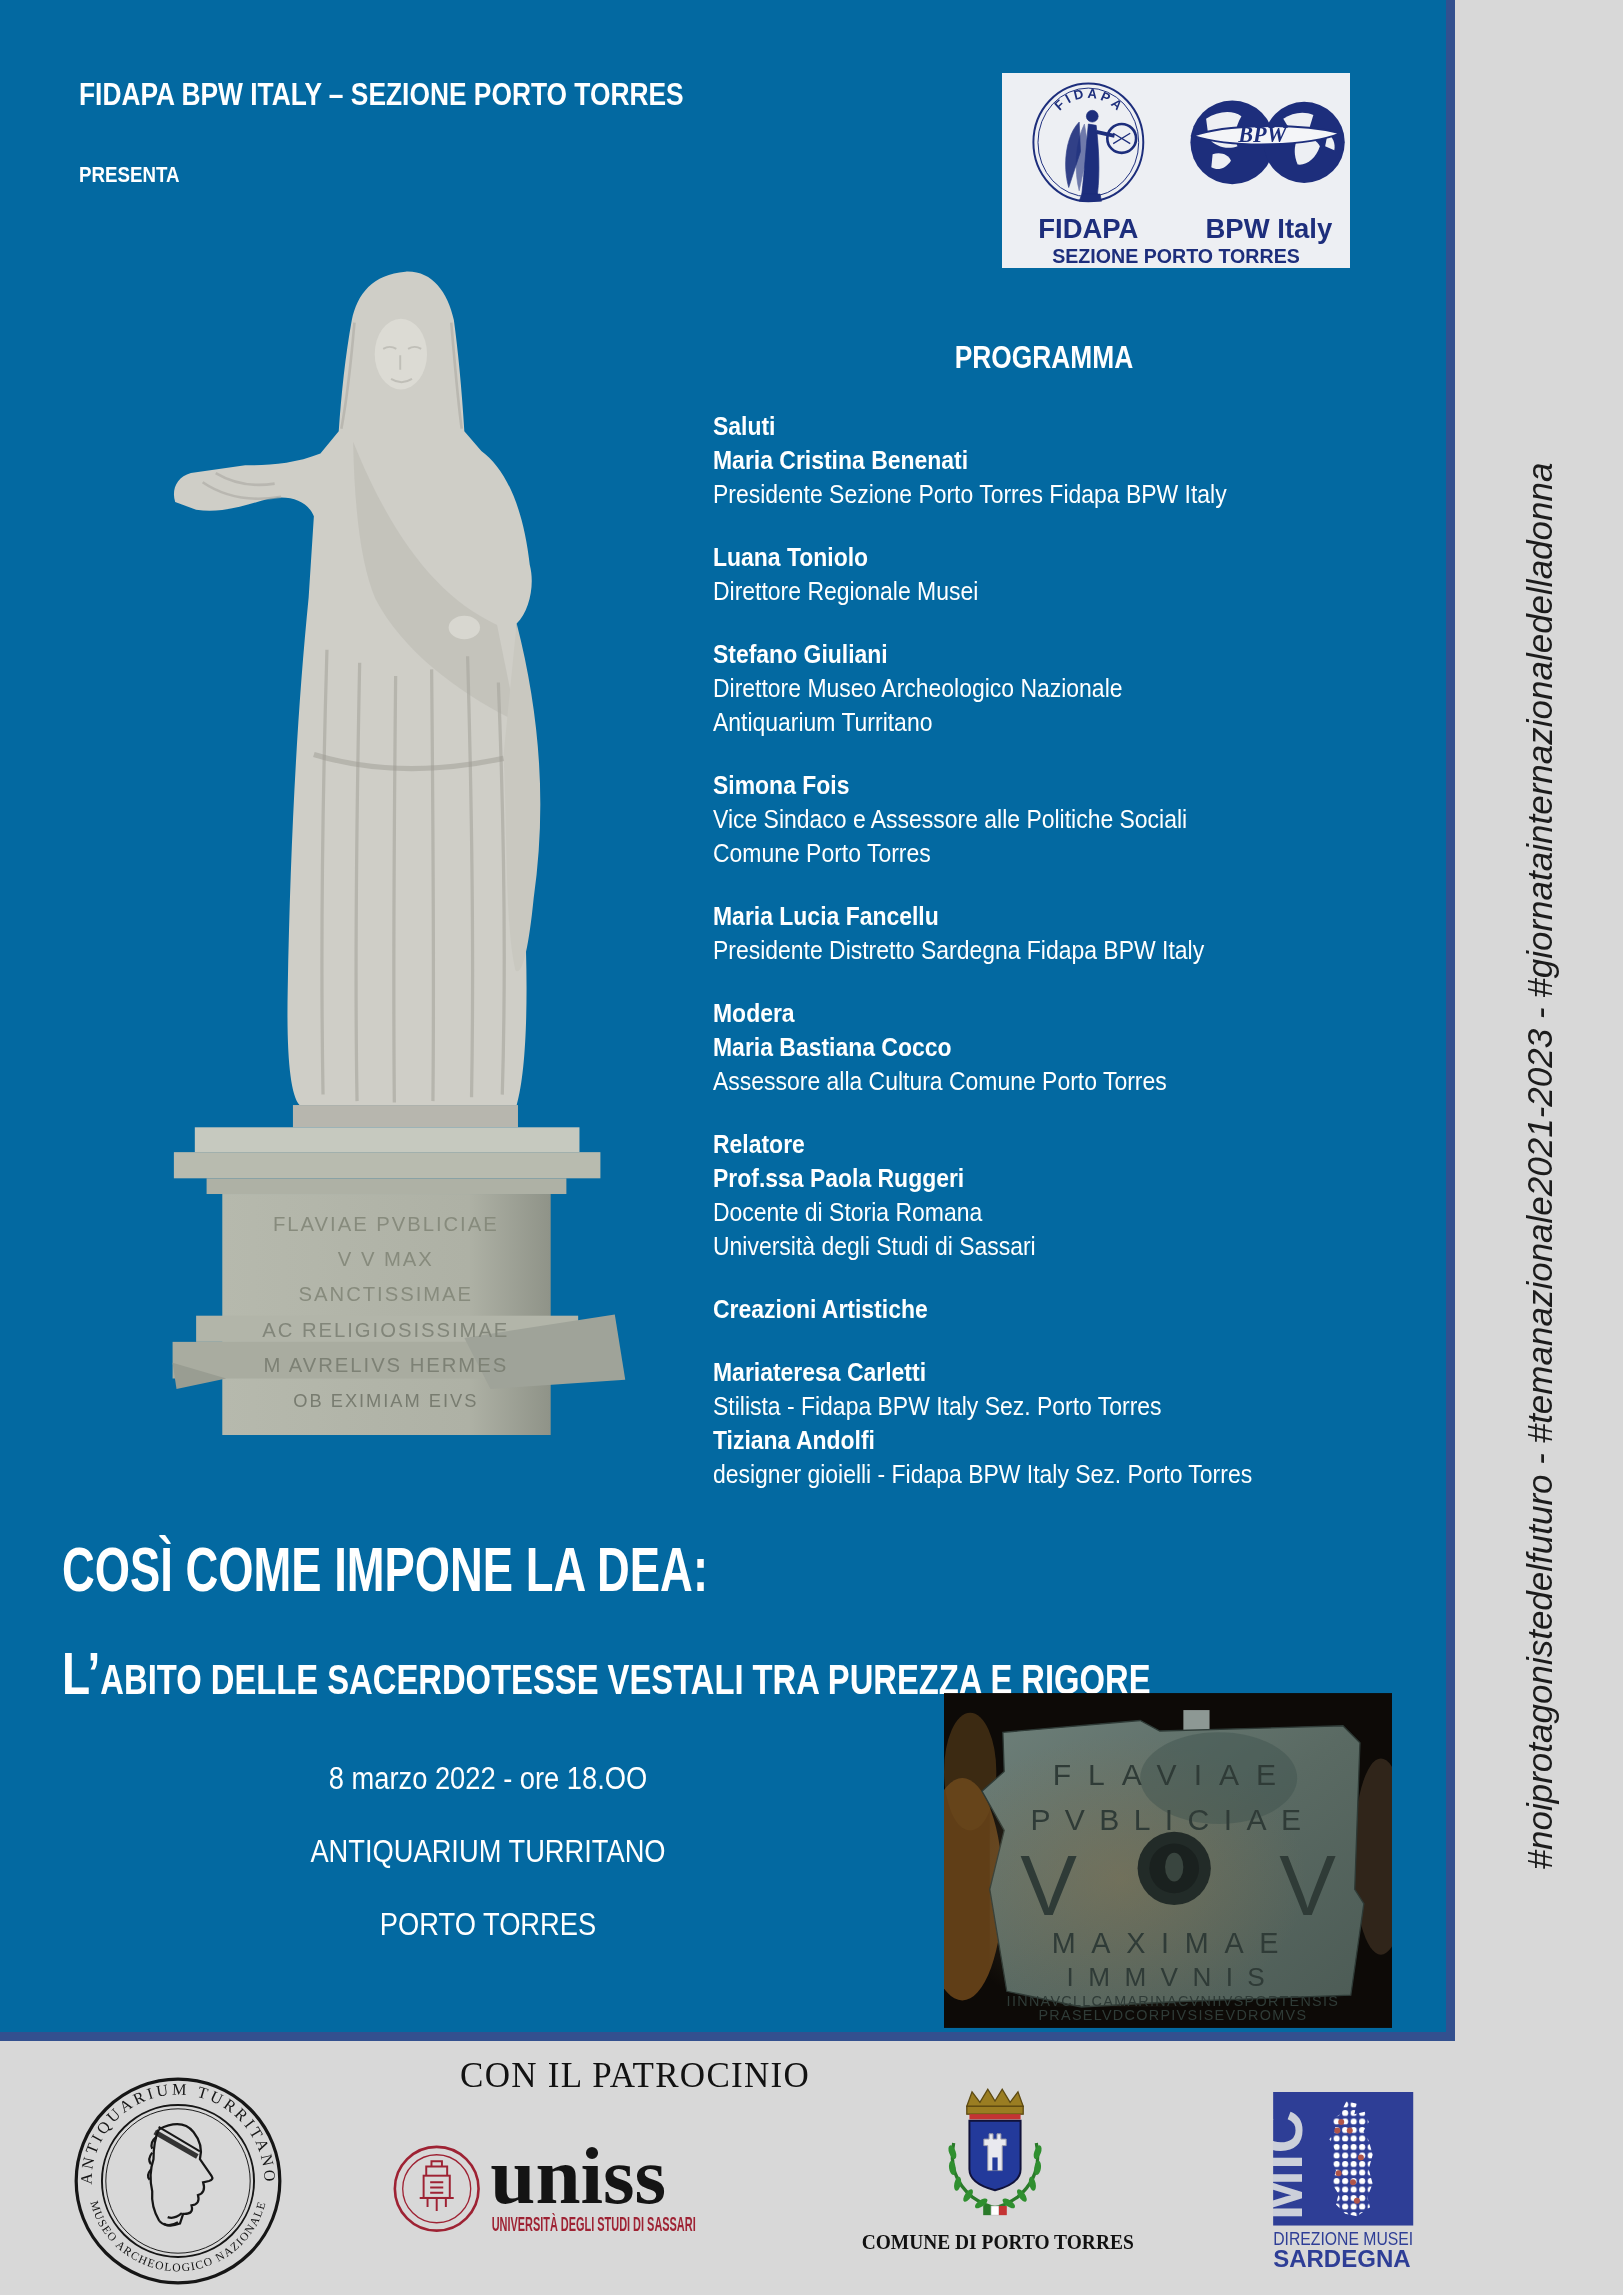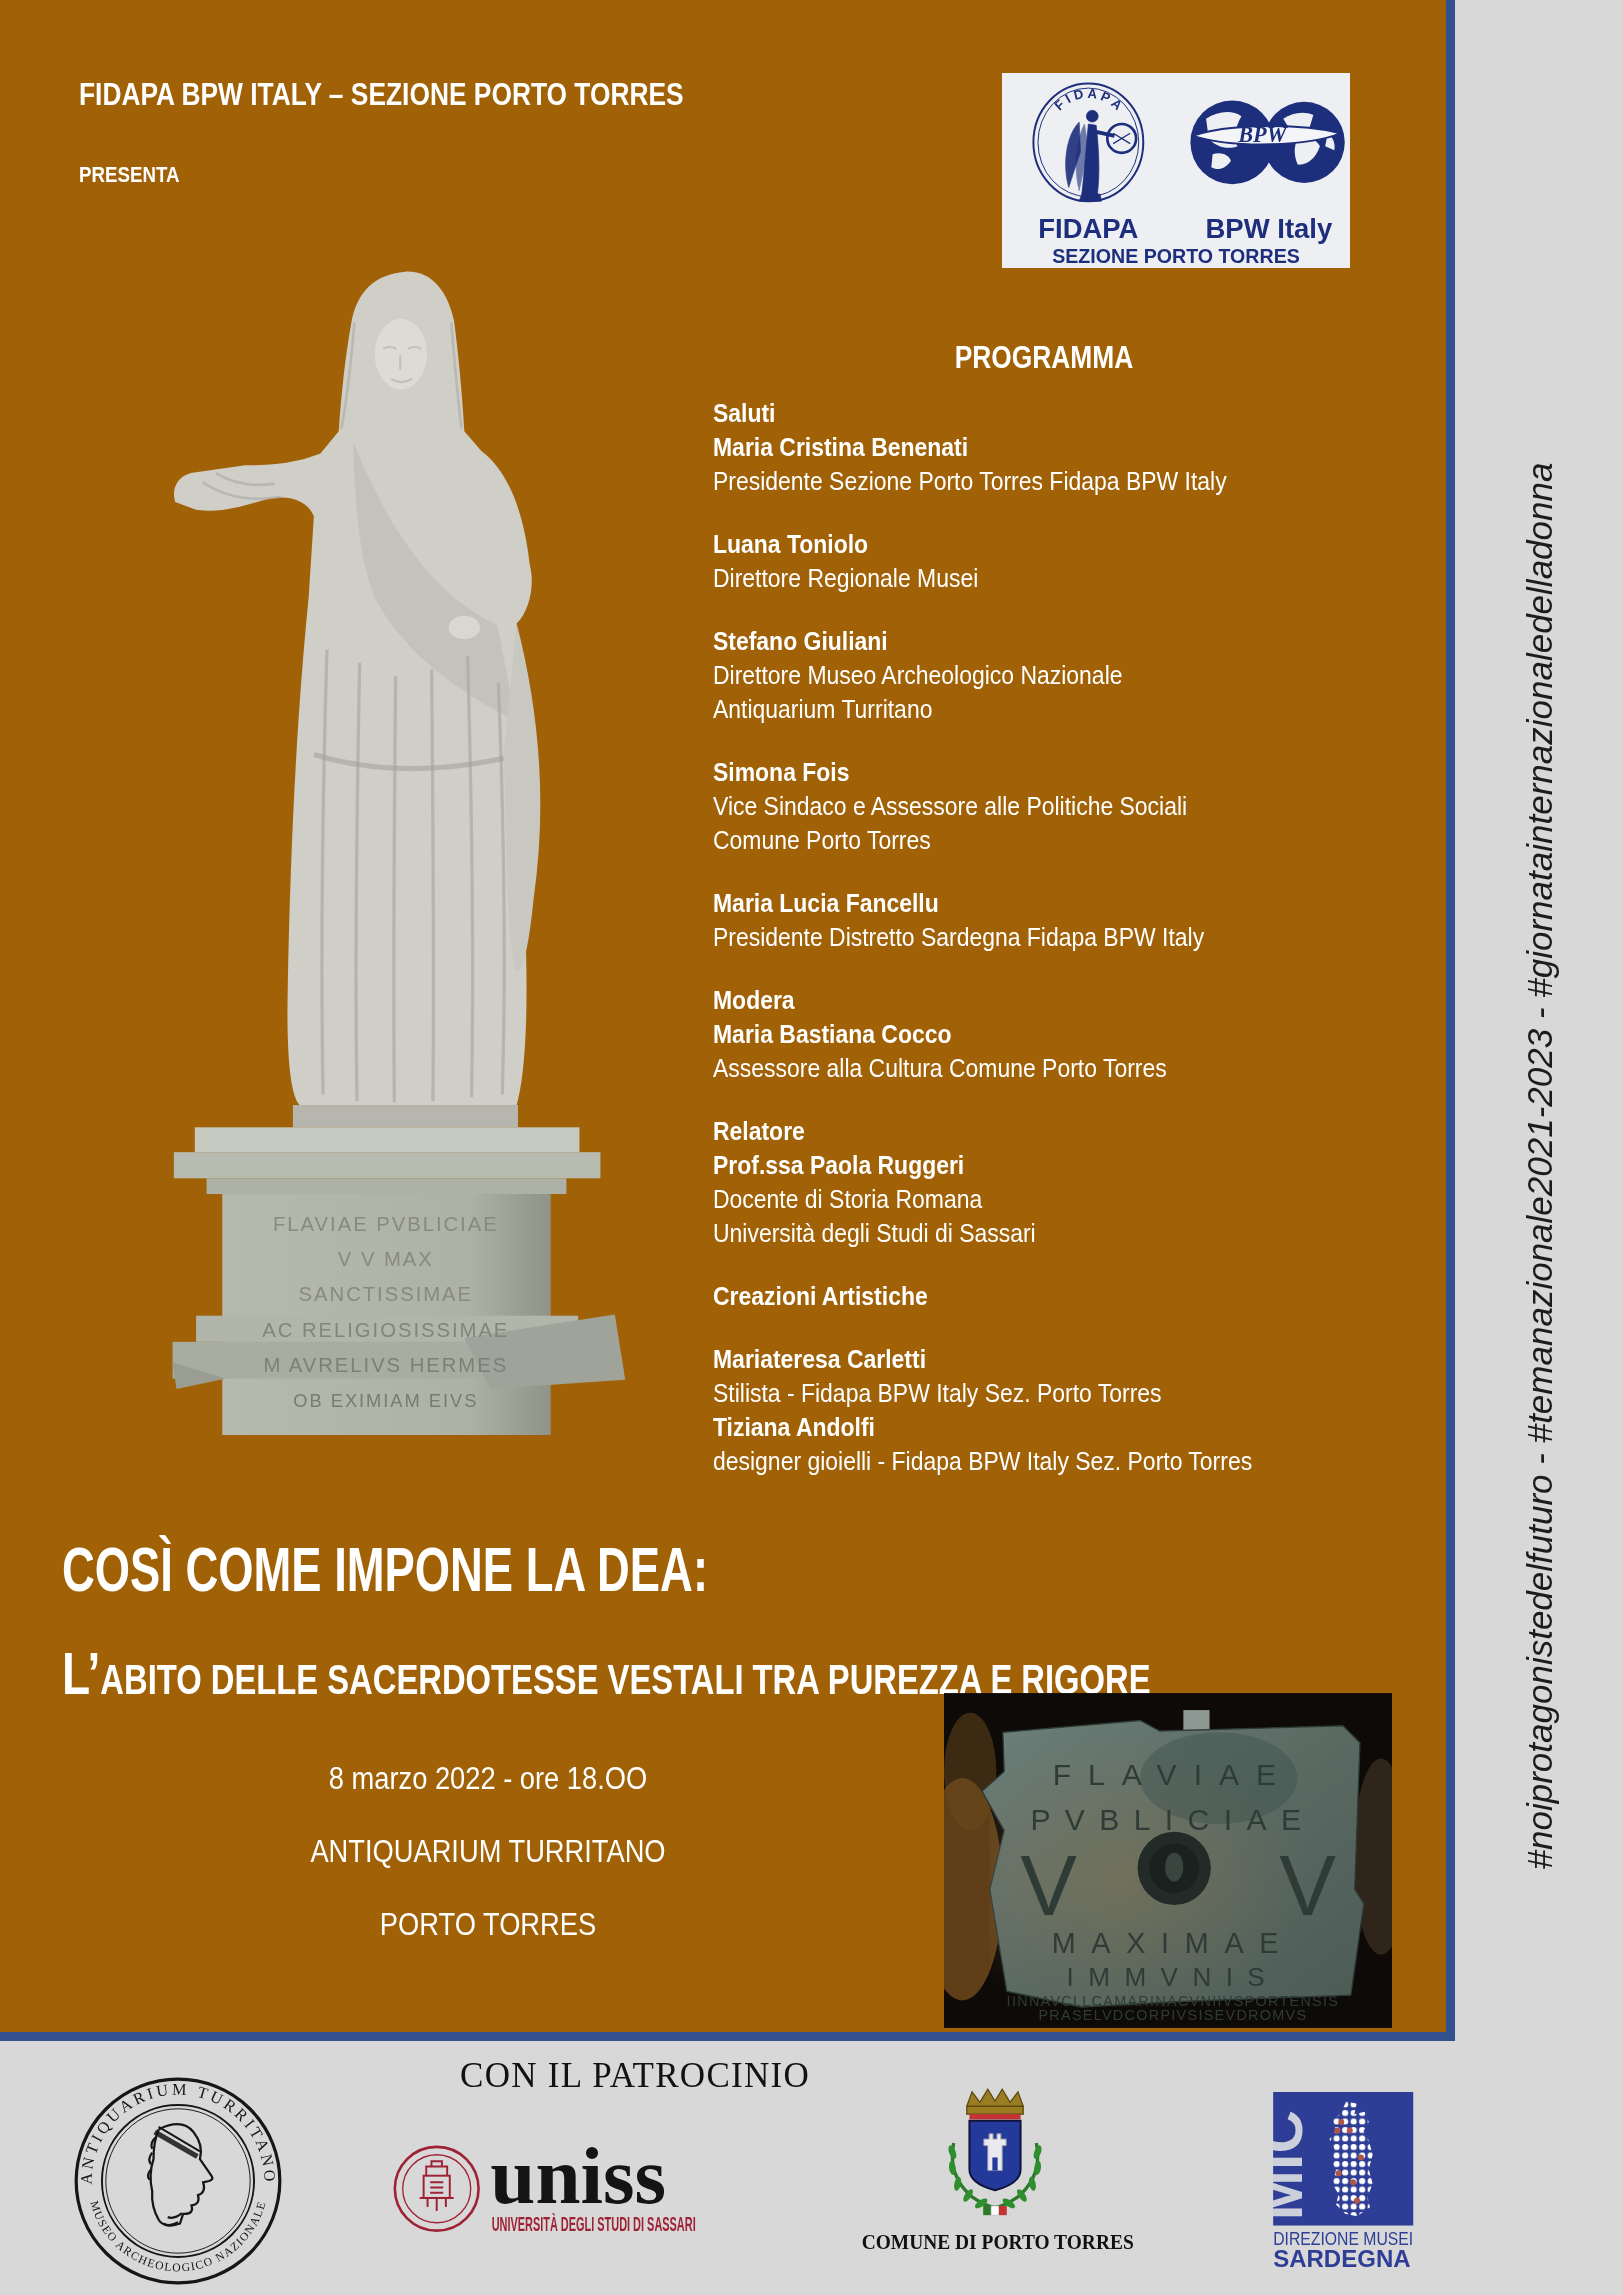--- a/index.html
+++ b/index.html
@@ -1,33 +1,33 @@
 <!DOCTYPE html>
 <html style="font-size:10.5px"><head>
 <meta charset="utf-8">
 <style>
   * { margin:0; padding:0; box-sizing:border-box; }
   html,body { width:1623px; height:2295px; }
   body { position:relative; background:#d8d8d8; font-family:"Liberation Sans", sans-serif; overflow:hidden; }
 
   .poster { position:absolute; left:0; top:0; width:1455px; height:2041px;
-            background:#a16207; border-right:9.2px solid #33508f; border-bottom:9.2px solid #33508f; }
+            background:#0369a1; border-right:9.2px solid #33508f; border-bottom:9.2px solid #33508f; }
   .sxl { display:inline-block; transform:scaleX(.85); transform-origin:0 50%; }
 
   .org-line { position:absolute; left:79px; top:77px; font-size:31px; font-weight:bold; color:#fff; white-space:nowrap; }
   .presenta { position:absolute; left:79px; top:162px; font-size:22px; font-weight:bold; color:#fff; }
 
   .logo-box { position:absolute; left:1002px; top:73px; width:348px; height:195px; background:#edeff3; }
 
   .statue-wrap { position:absolute; left:98px; top:257px; width:628px; height:1178px; }
 
   .program { position:absolute; left:713px; top:340px; width:662px; }
   .prog-head { text-align:center; font-weight:bold; font-size:31px; color:#fff;
                transform:scaleX(.85); transform-origin:50% 50%; }
-  .prog-list { margin-top:20px; }
+  .prog-list { margin-top:33px; }
   .pline { font-size:25.5px; line-height:34px; color:#fff; transform:scaleX(.9); transform-origin:0 50%; white-space:nowrap; }
   .pline.b { font-weight:bold; }
   .pline.gp { margin-top:29px; }
 
   .big-title { position:absolute; left:62px; top:1533px; color:#fff; font-weight:bold; font-size:63px;
                white-space:nowrap; transform:scaleX(.72); transform-origin:0 50%; }
   .sub-title { position:absolute; left:62px; top:1640px; color:#fff; font-weight:bold; white-space:nowrap;
                transform:scaleX(.78); transform-origin:0 50%; }
   .sub-title .lead { font-size:59px; }
   .sub-title .rest { font-size:42px; }

